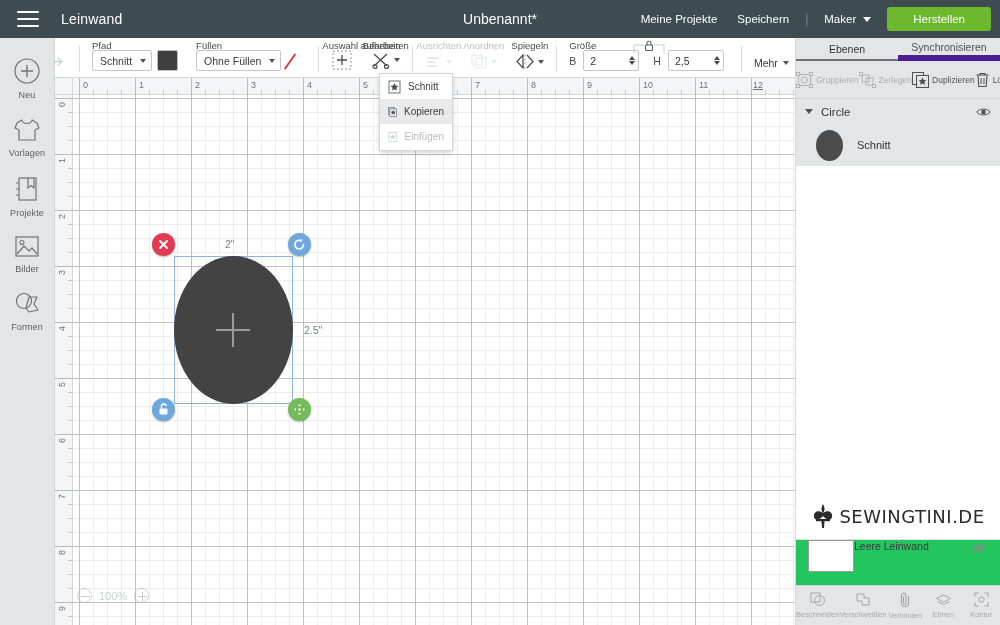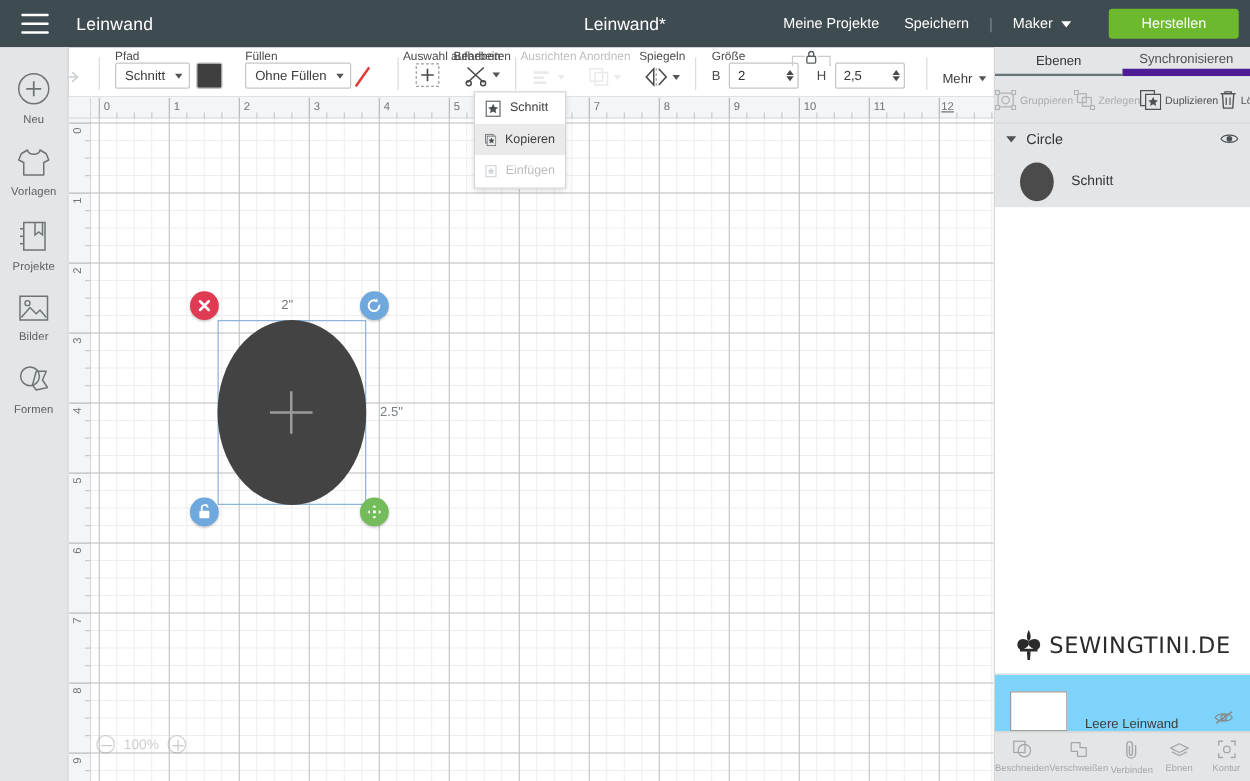--- a/index.html
+++ b/index.html
@@ -21,21 +21,21 @@
   .header-app-title { color: #fff; font-size: 14px; margin-left: 22px; letter-spacing: .2px; }
   .header-doc-title { position: absolute; left: 0; width: 1000px; text-align: center;
     color: #fff; font-size: 14px; pointer-events: none; }
   .header-right { margin-left: auto; display: flex; align-items: center; gap: 0; padding-right: 9px; z-index: 3; }
   .header-link { color: #fff; font-size: 11.5px; padding: 0 10px; cursor: pointer; }
   .header-sep { color: #7d878c; font-size: 12px; padding: 0 6px; }
   .header-machine { color: #fff; font-size: 11.5px; padding: 0 6px 0 10px; cursor: pointer; display: flex; align-items: center; gap: 7px; }
   .chev { width: 0; height: 0; border-left: 4px solid transparent; border-right: 4px solid transparent;
     border-top: 5px solid #fff; display: inline-block; }
   .btn-make { background: #6cb92e; color: #fff; font-size: 11.5px; border: none; border-radius: 3px;
-    height: 24px; padding: 0 26px; margin-left: 24px; cursor: pointer; }
+    height: 24px; padding: 0 26px; margin-left: 10px; cursor: pointer; }
 
   
   .toolbar {
     position: absolute; top: 38px; left: 0; width: 1000px; height: 40px;
     background: #fff; border-bottom: 1px solid #d8d8d8; display: flex; align-items: flex-end;
   }
   .tb-group { display: flex; align-items: flex-end; height: 40px; position: relative; padding: 0 9px; }
   .tb-divider { width: 1px; height: 26px; background: #dcdcdc; margin: 0 3px 5px 3px; align-self: flex-end; }
   .tb-label { position: absolute; top: 3px; left: 9px; font-size: 9.5px; color: #4a4a4a; white-space: nowrap; }
   .tb-label.dim { color: #bdbdbd; }
@@ -155,43 +155,43 @@
     border-top: 5px solid #4c5256; cursor: pointer; }
   .lg-title { font-size: 11.5px; color: #2f3539; }
   .lg-eye { margin-left: auto; cursor: pointer; }
   .lg-row { display: flex; align-items: center; height: 42px; padding: 0 9px 0 20px; gap: 14px; cursor: pointer; }
   .lg-thumb { width: 27px; height: 31px; background: #4b4b4b; border-radius: 50%; }
   .lg-rowlabel { font-size: 11px; color: #2f3539; }
   .rp-spacer { flex: 1; background: #fff; }
   .watermark { display: flex; align-items: center; justify-content: center; gap: 4px;
     height: 46px; background: #fff; }
   .wm-text { font-size: 18px; color: #2b2b2b; letter-spacing: .5px; font-family: "DejaVu Sans", sans-serif; }
-  .canvas-row { display: flex; align-items: flex-end; height: 46px; padding: 0 12px; gap: 14px;
-    border-top: 1px solid #e0e0e0; background: #7dd3fc; }
+  .canvas-row { display: flex; align-items: flex-start; height: 46px; padding: 0 12px; 
+    border-top: 1px solid #e0e0e0; background: #22c55e; }
   .canvas-thumb { width: 46px; height: 32px; background: #fff; border: 1px solid #9b9b9b; }
   .canvas-label { font-size: 10.5px; color: #3c3c3c; }
   .canvas-eye { margin-left: auto; cursor: pointer; }
   .rp-bottom { display: flex; height: 40px; background: #e3e5e6; border-top: 1px solid #d0d2d3; }
   .rpb { flex: 1; display: flex; flex-direction: column; align-items: center; justify-content: center;
     gap: 3px; opacity: .42; cursor: default; }
   .rpb-label { font-size: 7.5px; color: #4c5256; white-space: nowrap; }
 </style>
 </head>
 <body>
 
 <div id="app">
 
   <div class="header">
     <div class="hamburger">
       <span></span>
         <span></span>
         <span></span>
     </div>
     <div class="header-app-title">Leinwand</div>
-    <div class="header-doc-title">Leinwand*</div>
+    <div class="header-doc-title">Unbenannt*</div>
     <div class="header-right">
       <div class="header-link">Meine Projekte</div>
       <div class="header-link">Speichern</div>
       <div class="header-sep">|</div>
       <div class="header-machine">
         <span>Maker</span>
         <span class="chev"></span>
       </div>
       <button class="btn-make">Herstellen</button>
     </div>

